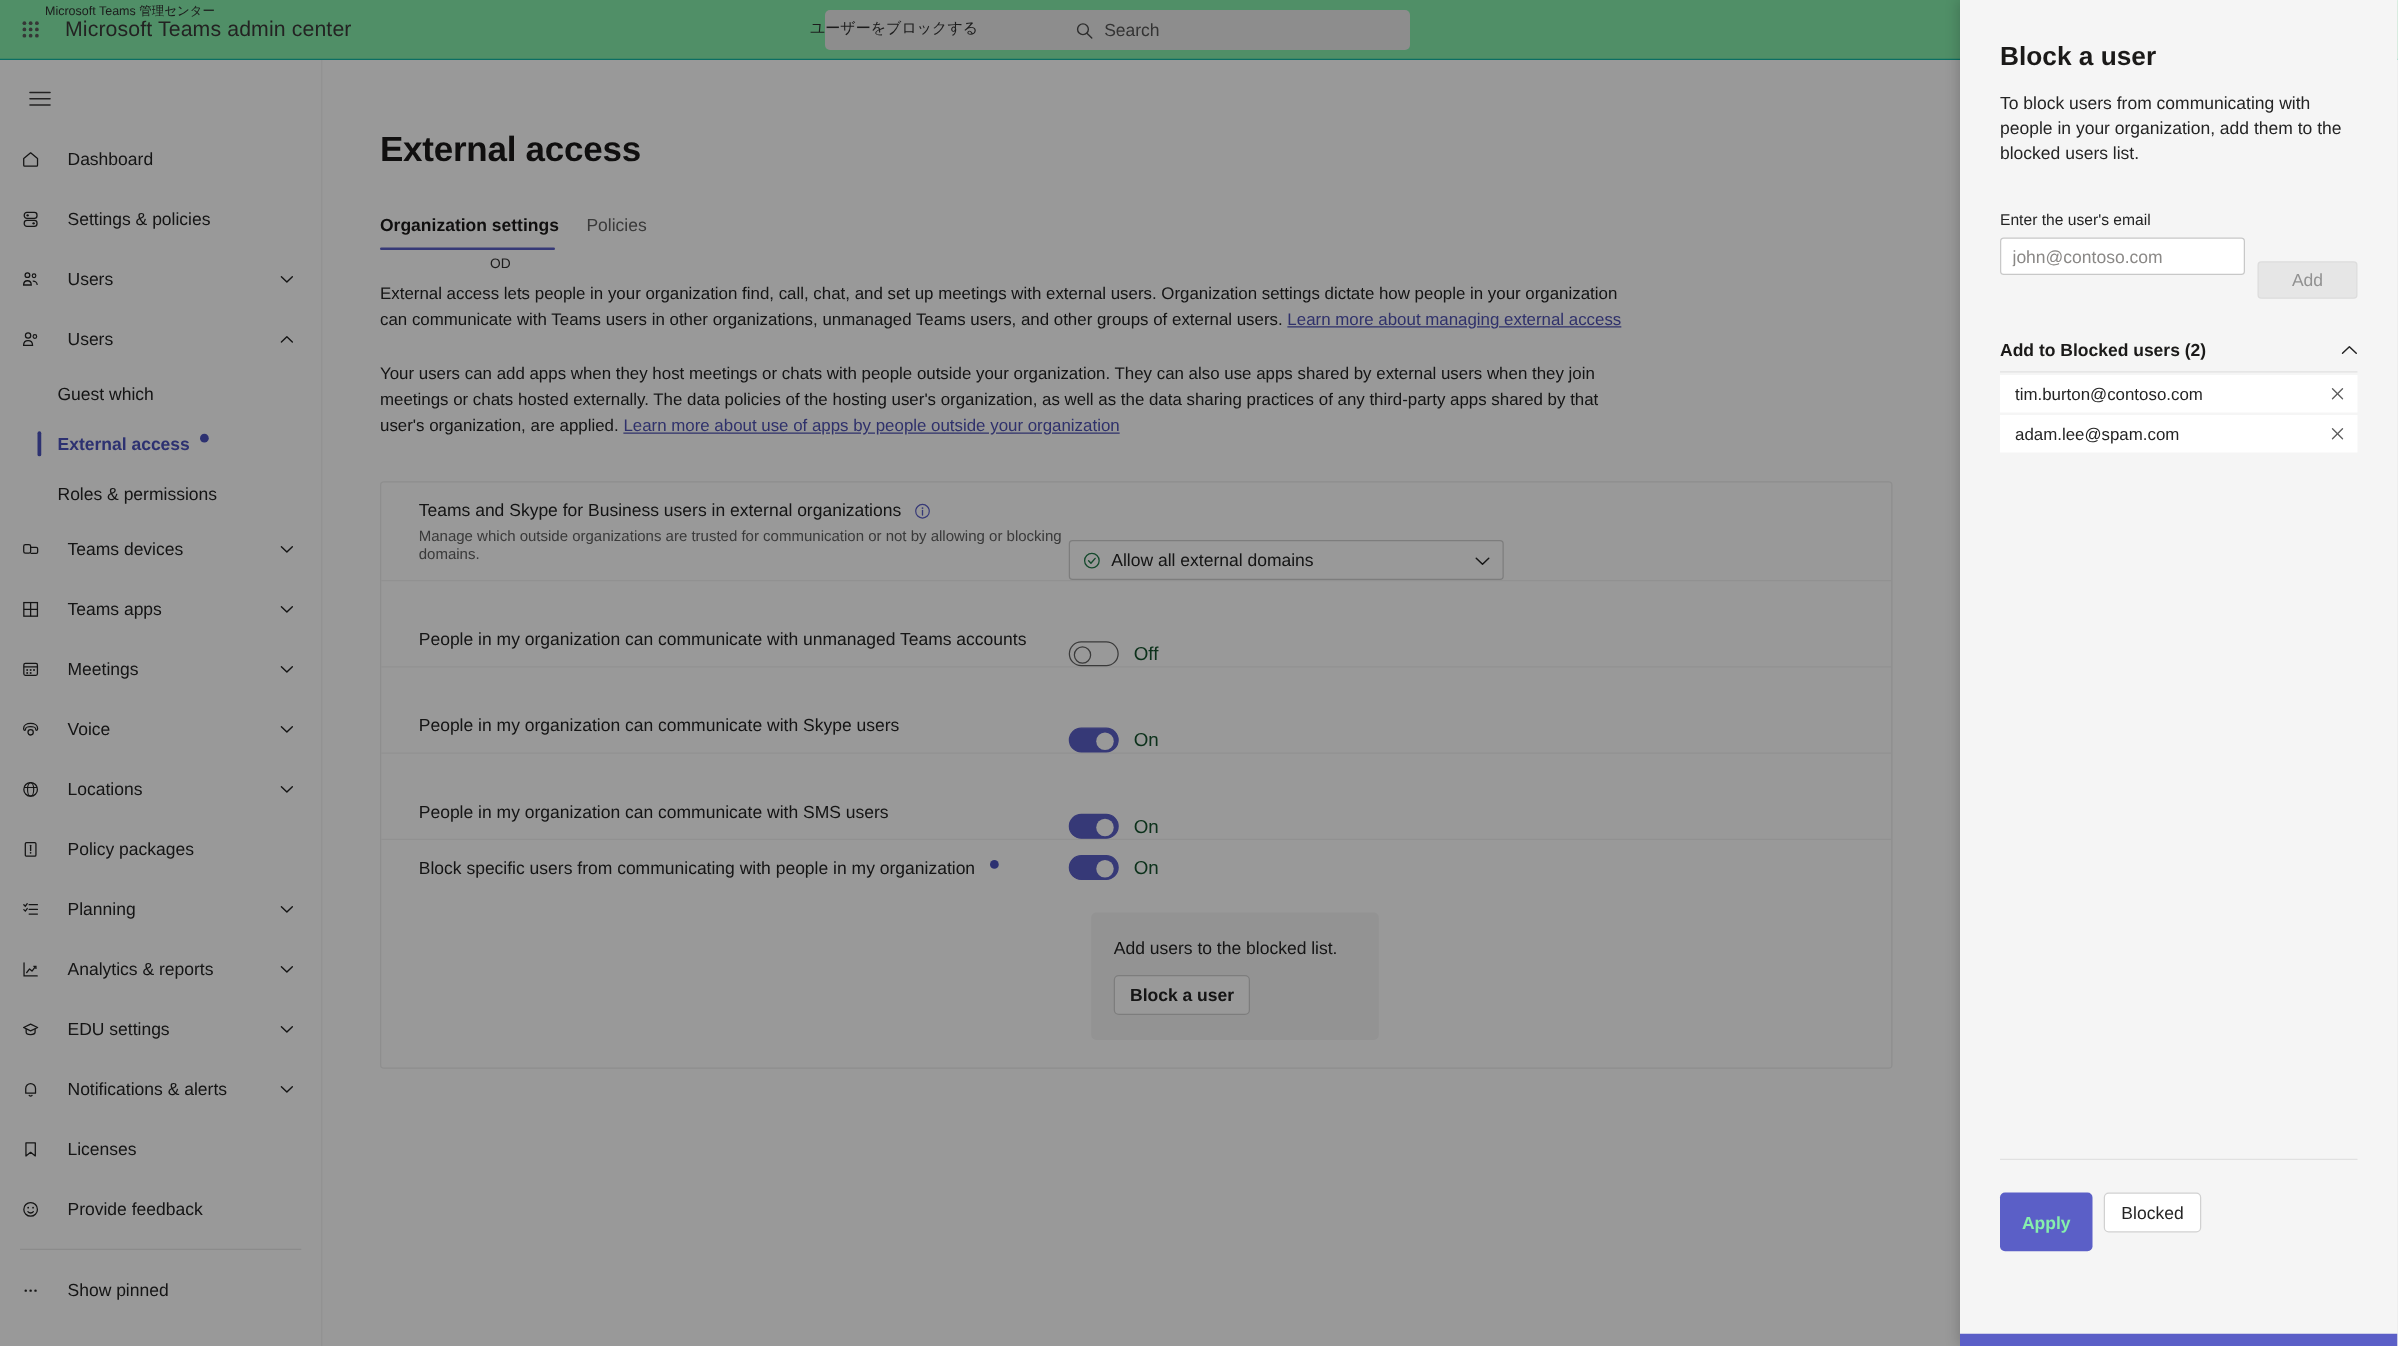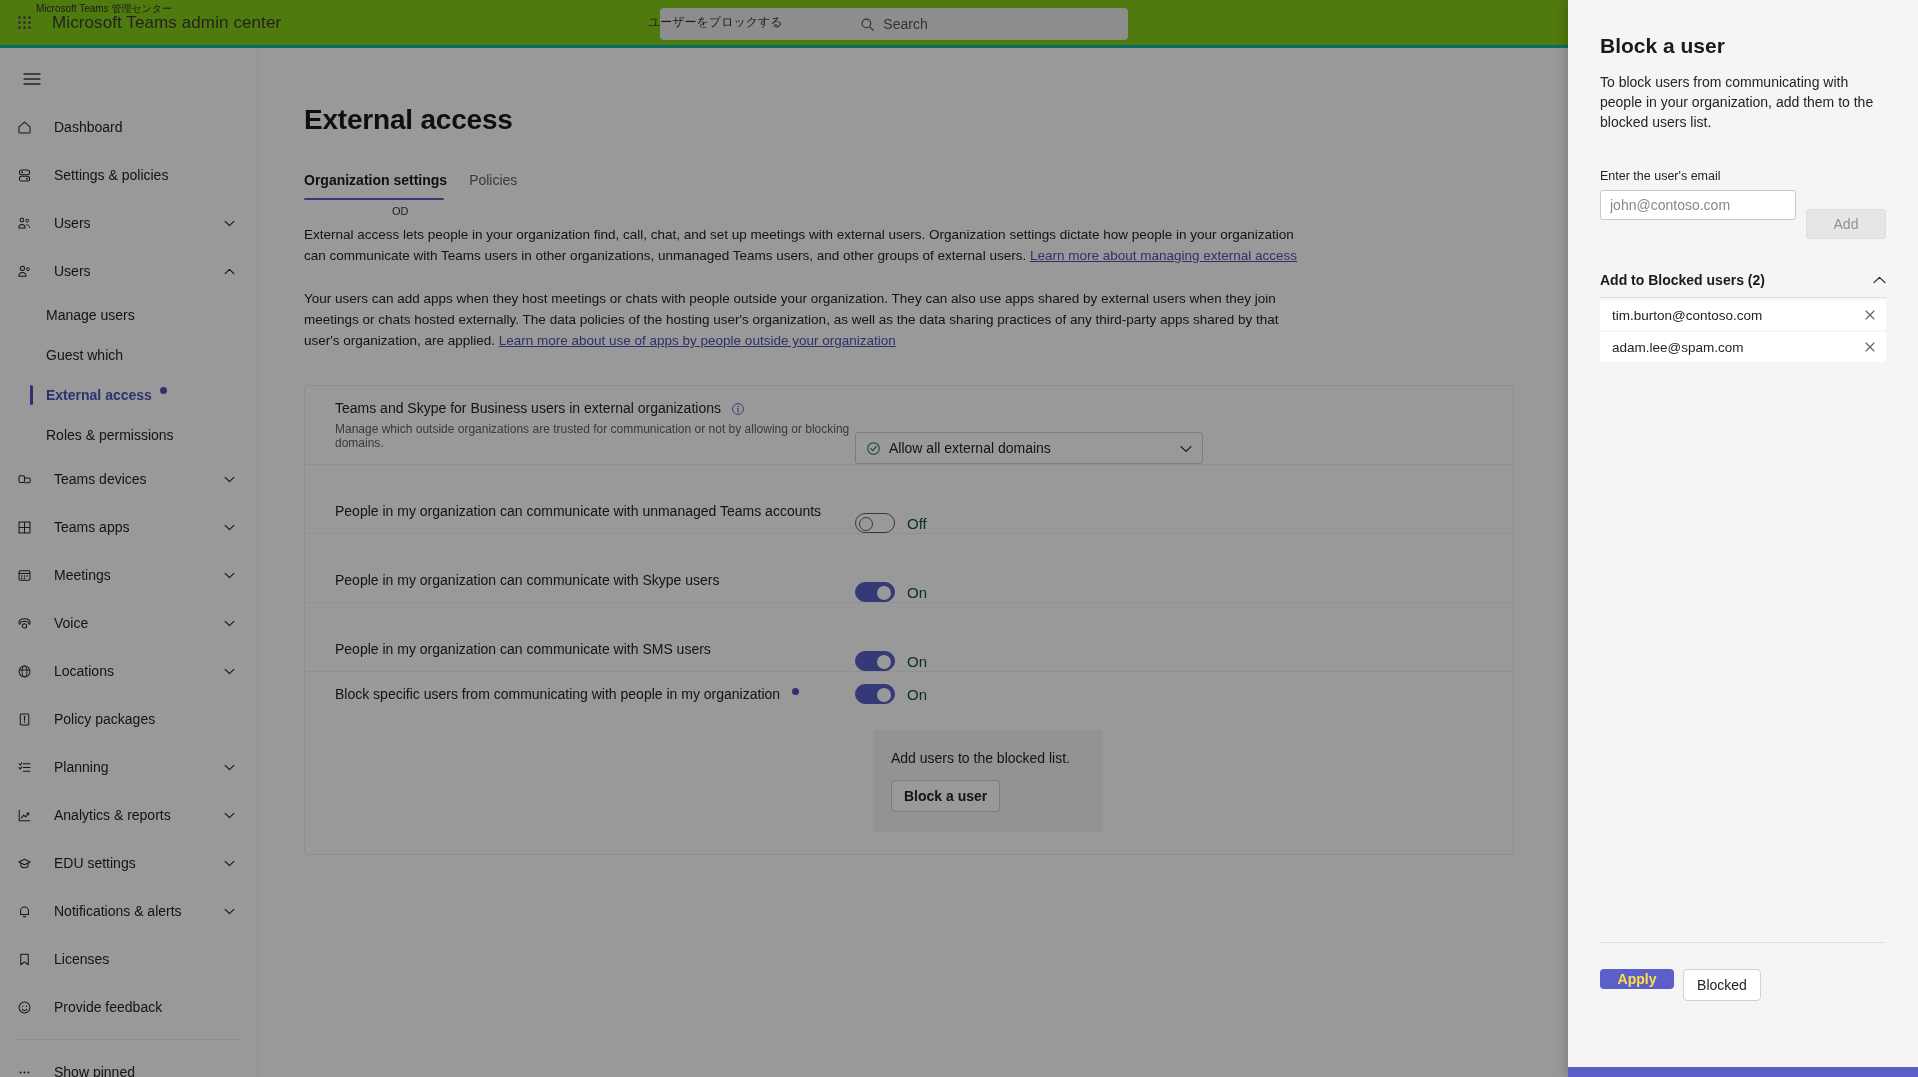--- a/index.html
+++ b/index.html
@@ -15,23 +15,23 @@
 
   
   #app {
     position: absolute; inset: 0;
     background: #ffffff;
   }
 
   
   .suitebar {
     position: absolute; top: 0; left: 0; width: 1918px; height: 48px;
-    background: #84cc16;
+    background: #86efac;
     display: flex; align-items: center;
-    border-bottom: 3px solid #14b8a6;
+    border-bottom: 1px solid #14b8a6;
   }
   .waffle {
     width: 48px; height: 48px; display: flex; align-items: center; justify-content: center;
     color: #3b3a39;
   }
   .waffle-grid { display: grid; grid-template-columns: repeat(3, 3px); grid-gap: 2px; }
   .waffle-grid i { width: 3px; height: 3px; background: #5a5a5a; border-radius: 50%; display:block; }
   .suite-title {
     font-size: 17px; color: #3b3a39; letter-spacing: .1px; margin-left: 4px;
   }
@@ -180,21 +180,21 @@
   }
   .blk-item .bi-email { flex: 1; }
   .blk-item .bi-x { color: #616161; display: flex; }
 
   .fly-foot {
     padding: 0 32px 0 32px;
   }
   .foot-rule { height: 1px; background: #e1e1e1; }
   .foot-btns { display: flex; gap: 9px; padding: 26px 0 0 0; }
   .btn-apply {
-    width: 74px; height: 20px; background: #5b5fc7; color: #fde047; border: none; border-radius: 4px;
+    width: 74px; height: 47px; background: #5b5fc7; color: #86efac; border: none; border-radius: 4px;
     font-size: 14px; font-weight: 600; font-family: "Liberation Sans", sans-serif;
   }
   .btn-cancel {
     width: 78px; height: 32px; background: #fff; color: #242424; border: 1px solid #d1d1d1; border-radius: 4px;
     font-size: 14px; font-family: "Liberation Sans", sans-serif;
   }
   .fly-accent { height: 10px; background: #5b5fc7; width: 100%; }
   .fly-foot-spacer { height: 66px; }
 
   
@@ -316,23 +316,20 @@
               </svg>
           </span>
           <span class="nlabel">Users</span>
           <span class="chev">
             <svg width="11" height="7" viewBox="0 0 12 8">
                 <path d="M1 6.4 6 1.6l5 4.8" fill="none" stroke="#242424" stroke-width="1.3" stroke-linecap="round" stroke-linejoin="round"></path>
               </svg>
           </span>
         </div>
 
-        <div class="nav-sub">
-          <span>Manage users</span>
-        </div>
         <div class="nav-sub">
           <span>Guest which</span>
         </div>
         <div class="nav-sub active">
           <span>External access</span>
           <span class="dot-badge"></span>
         </div>
         <div class="nav-sub">
           <span>Roles &amp; permissions</span>
         </div>

